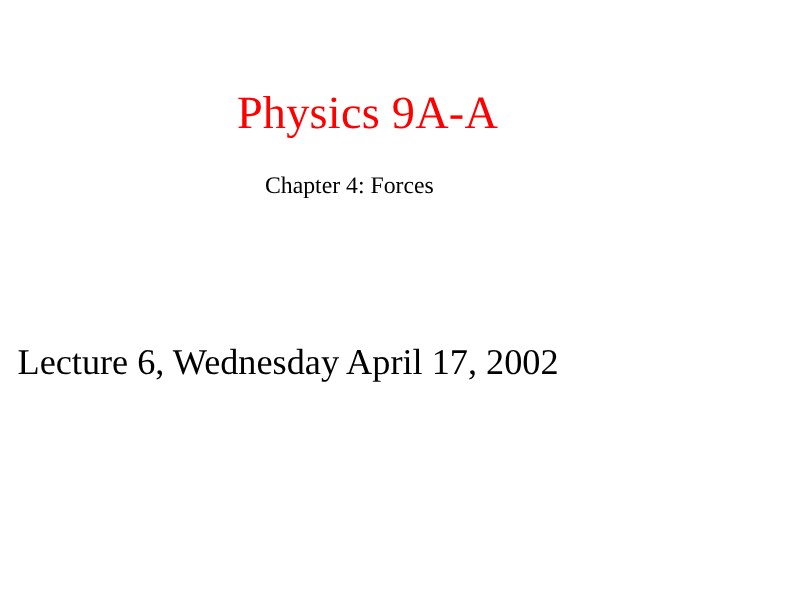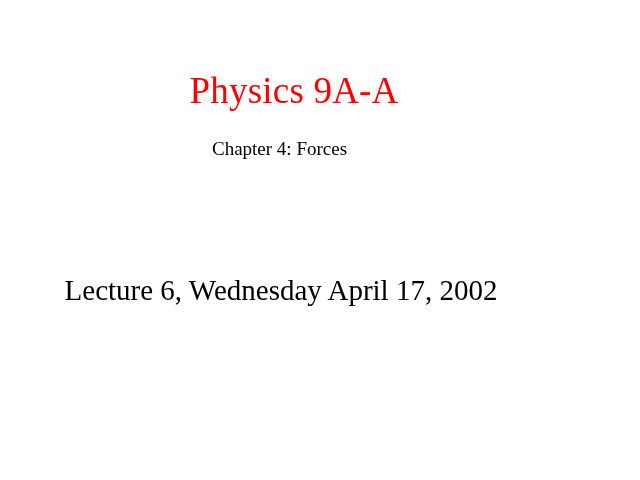--- a/index.html
+++ b/index.html
@@ -61,21 +61,21 @@
     margin: 0;
     white-space: pre;
   }
 
   
   .lecture-block {
     position: absolute;
     left: 0;
     top: 272px;
     width: 548px;
-    text-align: center;
+    text-align: left;
     padding-left: 14px;
     box-sizing: border-box;
   }
   .lecture-line {
     display: block;
     color: #000000;
     font-family: "Liberation Serif", "DejaVu Serif", serif;
     font-size: 29px;
     font-weight: normal;
     line-height: 36px;

